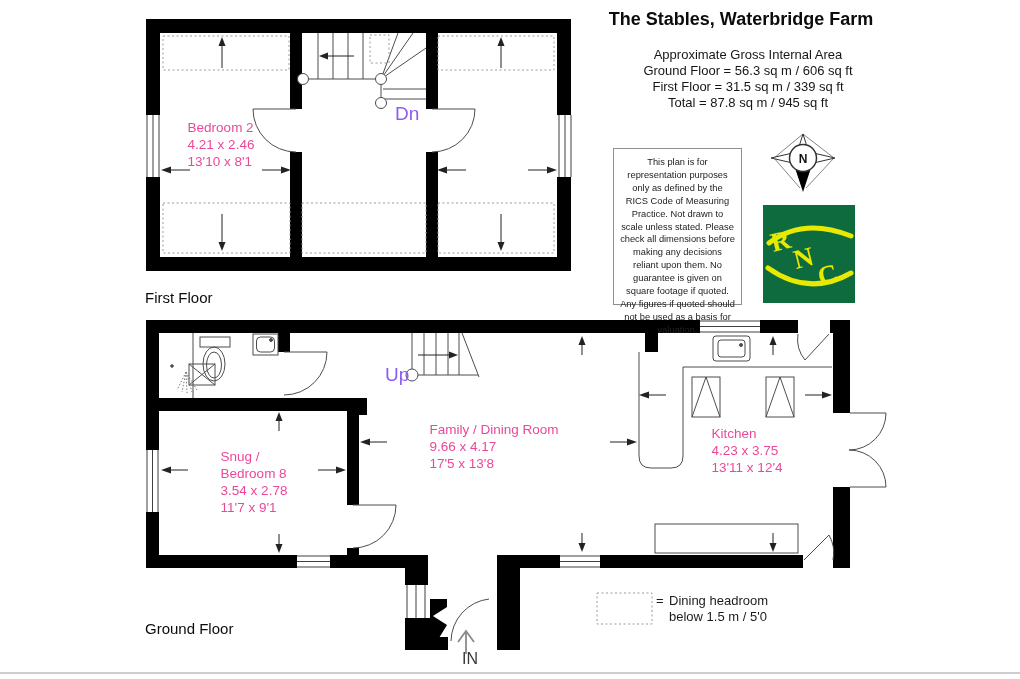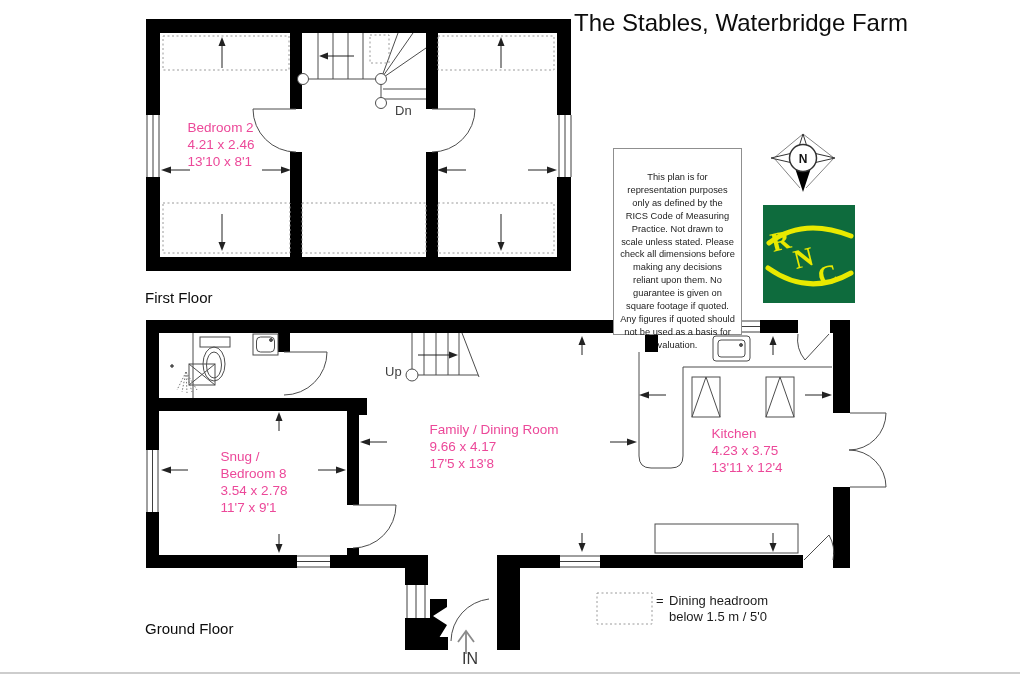--- a/index.html
+++ b/index.html
@@ -8,30 +8,30 @@
   .canvas svg.plan{position:absolute;left:0;top:0}
   
   .w{fill:#000;stroke:none}
   .t{fill:none;stroke:#4d4d4d;stroke-width:1}
   .wl{fill:none;stroke:#3f3f3f;stroke-width:1}
   .d{fill:none;stroke:#9a9a9a;stroke-width:1;stroke-dasharray:2,2.5}
   .a{fill:none;stroke:#222;stroke-width:1}
   .ah{fill:#222;stroke:none}
   .nc{fill:#fff;stroke:#4d4d4d;stroke-width:1}
   
-  .title{position:absolute;transform:translateX(-50%);font-size:24px;font-weight:400;
+  .title{position:absolute;transform:translateX(-50%);font-size:18px;font-weight:700;
          white-space:nowrap;color:#0c0c0c}
   .area{position:absolute;transform:translateX(-50%);text-align:center;font-size:13px;
         line-height:16px;white-space:nowrap;color:#161616}
-  .disc{position:absolute;left:613px;top:148px;width:115px;height:141px;padding:22px 6px;
+  .disc{position:absolute;left:613px;top:148px;width:115px;height:141px;padding:7px 6px;
         border:1px solid #8f8f8f;background:#fff;font-size:9.3px;line-height:12.9px;
         text-align:center;color:#222}
   .rl{position:absolute;transform:translateX(-50%);text-align:left;font-size:13.5px;
       line-height:17px;white-space:nowrap;color:#ec4899}
-  .sl{position:absolute;font-size:13px;color:#404040}
+  .sl{position:absolute;font-size:19px;color:#8b5cf6}
   .fl{position:absolute;font-size:15px;font-weight:400;color:#0c0c0c}
   .in-lbl{position:absolute;transform:translateX(-50%);font-size:16px;color:#383838}
   .legend-eq{position:absolute;font-size:13px;color:#1c1c1c}
   .legend-tx{position:absolute;font-size:13px;line-height:15.5px;color:#1c1c1c;white-space:nowrap}
   .logo{position:absolute;left:763px;top:205px;width:92px;height:98px}
   .logo svg{position:absolute;left:0;top:0}
   .logo path{fill:none;stroke:currentColor;stroke-width:5;stroke-linecap:round}
   .ll{position:absolute;font-family:"Liberation Serif",serif;font-weight:700;font-size:27px;
       line-height:1;transform:rotate(-14deg)}
   .bottom-rule{position:absolute;left:0;right:0;top:672px;height:2px;background:#cdcdcd}
@@ -275,20 +275,26 @@
     <polygon points="794,165 812,165 803,192" fill="#000"></polygon>
     <circle cx="803" cy="158" r="13.5" fill="#fff" stroke="#333" stroke-width="1.5"></circle>
     <text x="803" y="163" text-anchor="middle" font-size="12" font-weight="600" fill="#111">N</text>
   </g>
 
   <rect class="d" x="597" y="593" width="55" height="31"></rect>
 </svg>
 
 <div class="title" style="left:741px;top:9px">The Stables, Waterbridge Farm</div>
 
+<div class="area" style="left:748px;top:47px">
+  <div>Approximate Gross Internal Area</div>
+  <div>Ground Floor = 56.3 sq m / 606 sq ft</div>
+  <div>First Floor = 31.5 sq m / 339 sq ft</div>
+  <div>Total = 87.8 sq m / 945 sq ft</div>
+</div>
 
 <div class="disc">This plan is for representation purposes only as defined by the RICS Code of Measuring Practice. Not drawn to scale unless stated. Please check all dimensions before making any decisions reliant upon them. No guarantee is given on square footage if quoted. Any figures if quoted should not be used as a basis for valuation.</div>
 
 <div class="logo" style="background: rgb(14, 107, 61); color: rgb(232, 233, 0);">
   <svg width="92" height="98" viewBox="0 0 92 98">
     <path d="M6,38 Q40,12 88,31"></path>
     <path d="M5,63 Q46,92 88,68"></path>
   </svg>
   <span class="ll" style="left:8px;top:23px">R</span>
   <span class="ll" style="left:31px;top:40px">N</span>

